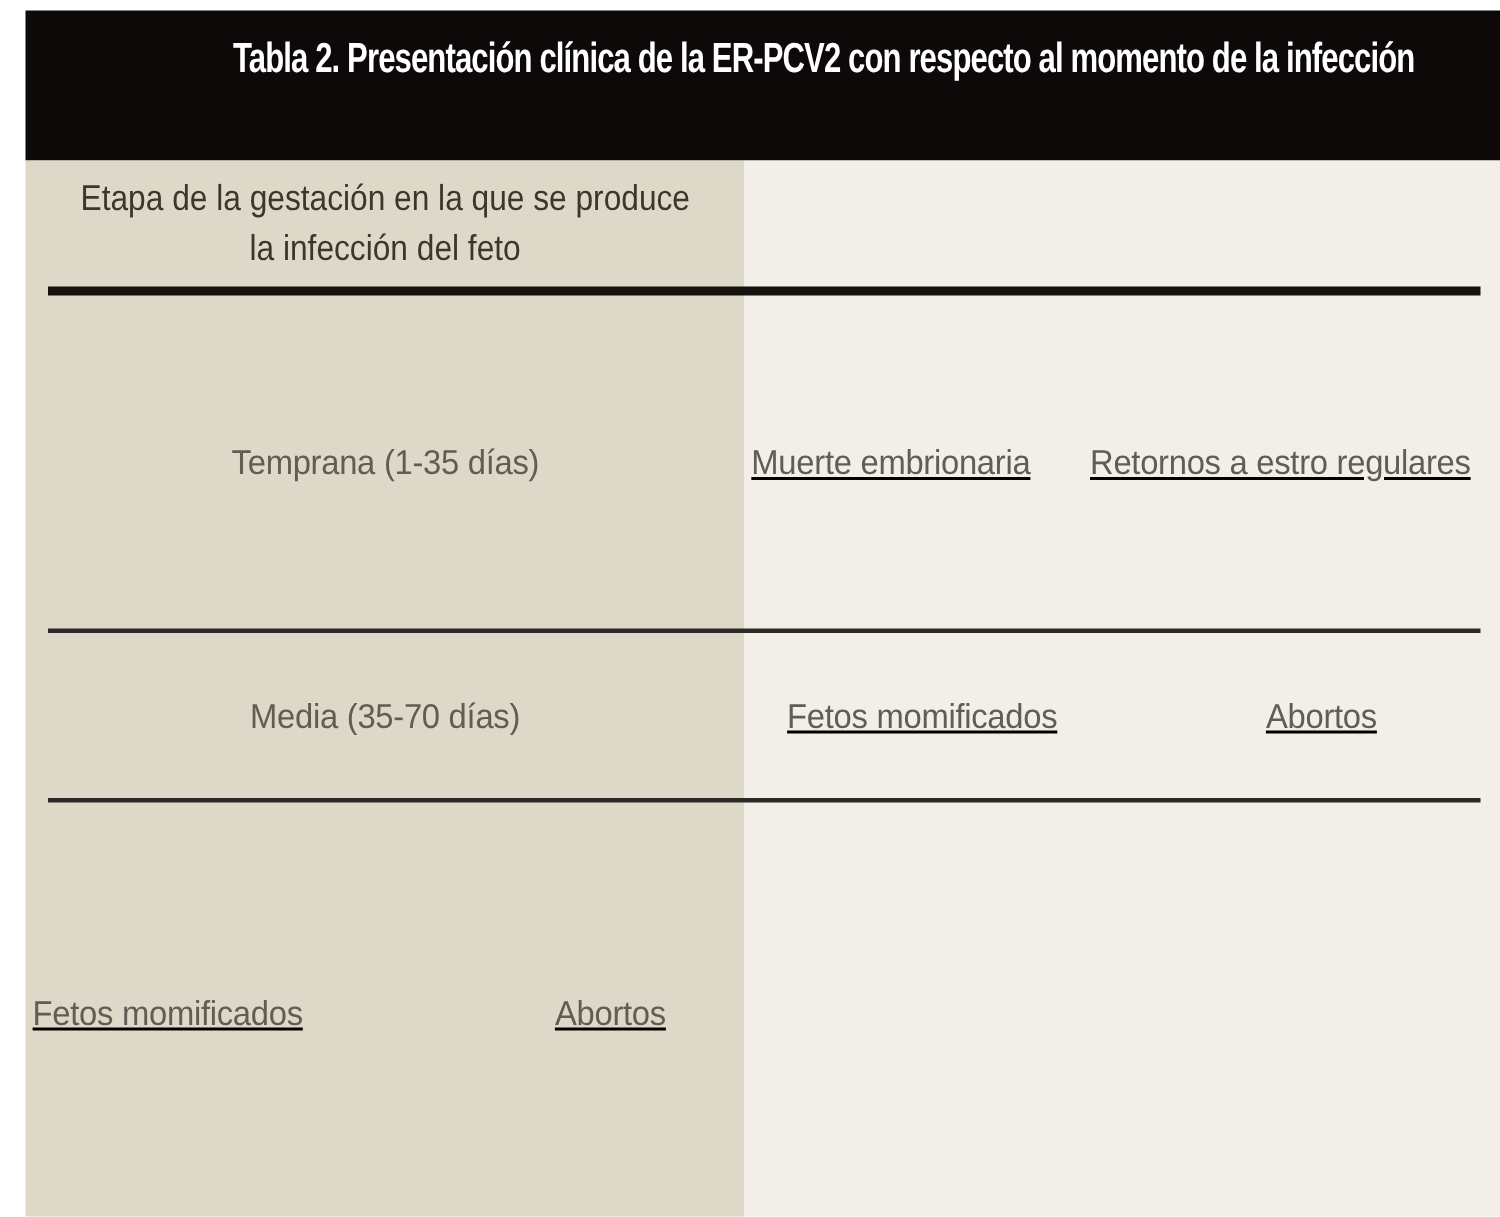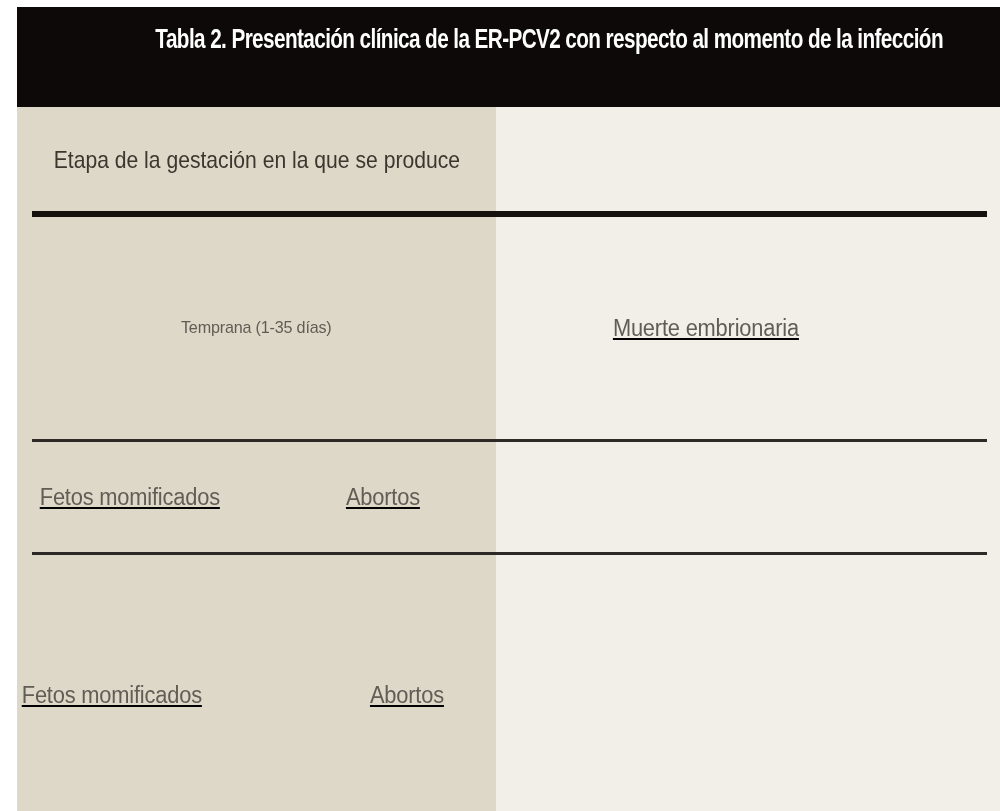--- a/index.html
+++ b/index.html
@@ -37,40 +37,40 @@
   }
 
   
   .tbl{
     width:100%;height:708px;
     background:linear-gradient(90deg,
       var(--stage_col_bg) 0px, var(--stage_col_bg) 479px,
       var(--presentation_col_bg) 479px, var(--presentation_col_bg) 100%);
   }
   .hdr-row,.group{display:grid;grid-template-columns:479px 1fr;}
-  .hdr-row{height:104px;}
+  .hdr-row{height:84px;}
   .cell{display:flex;align-items:center;justify-content:center;}
   .hdr{
     flex-direction:column;
     font-size:24px;color:var(--header_text);
     line-height:33px;text-align:center;
   }
   .cx{display:inline-block;white-space:nowrap;transform:scaleX(0.88);transform-origin:50% 50%;}
 
   
   .rule-thick{height:6px;background:var(--thick_rule);margin:0 13px 0 15px;}
   .rule-group{height:3px;background:var(--group_rule);margin:0 13px 0 15px;}
   .rule-sub{height:2px;background:var(--row_rule);margin:0 13px 0 15px;flex:none;}
 
   
   .g1{height:222px;}
   .g2{height:110px;}
   .g3{height:280px;}
   .stage{
-    font-size:17px;color:var(--body_text);text-align:center;
+    font-size:23px;color:var(--body_text);text-align:center;
   }
   .subcol{display:flex;flex-direction:row;text-decoration:underline;}
   .subrow{
     flex:1;display:flex;align-items:center;justify-content:center;
     font-size:23px;color:var(--body_text);text-align:center;
   }
   .cx-body{display:inline-block;white-space:nowrap;transform:scaleX(0.95);transform-origin:50% 50%;letter-spacing:-0.2px;}
 </style>
 </head>
 <body>
@@ -83,42 +83,51 @@
     </div>
   </div>
 
   <div class="tbl">
 
     <div class="hdr-row">
       <div class="cell hdr">
         <div>
           <span class="cx">Etapa de la gestación en la que se produce</span>
         </div>
+        <div>
+          <span class="cx">la infección del feto</span>
+        </div>
       </div>
     </div>
 
     <div class="rule-thick"></div>
 
     <div class="group g1">
       <div class="cell stage">
         <span class="cx-body">Temprana (1-35 días)</span>
       </div>
       <div class="subcol">
         <div class="subrow">
           <span class="cx-body">Muerte embrionaria</span>
         </div>
         <div class="rule-sub"></div>
+        <div class="subrow">
+          <span class="cx-body">Retornos a estro regulares</span>
+        </div>
         <div class="rule-sub"></div>
         <div class="rule-sub"></div>
       </div>
     </div>
 
     <div class="rule-group"></div>
 
     <div class="group g2">
+      <div class="cell stage">
+        <span class="cx-body">Media (35-70 días)</span>
+      </div>
       <div class="subcol">
         <div class="subrow">
           <span class="cx-body">Fetos momificados</span>
         </div>
         <div class="rule-sub"></div>
         <div class="subrow">
           <span class="cx-body">Abortos</span>
         </div>
       </div>
     </div>

